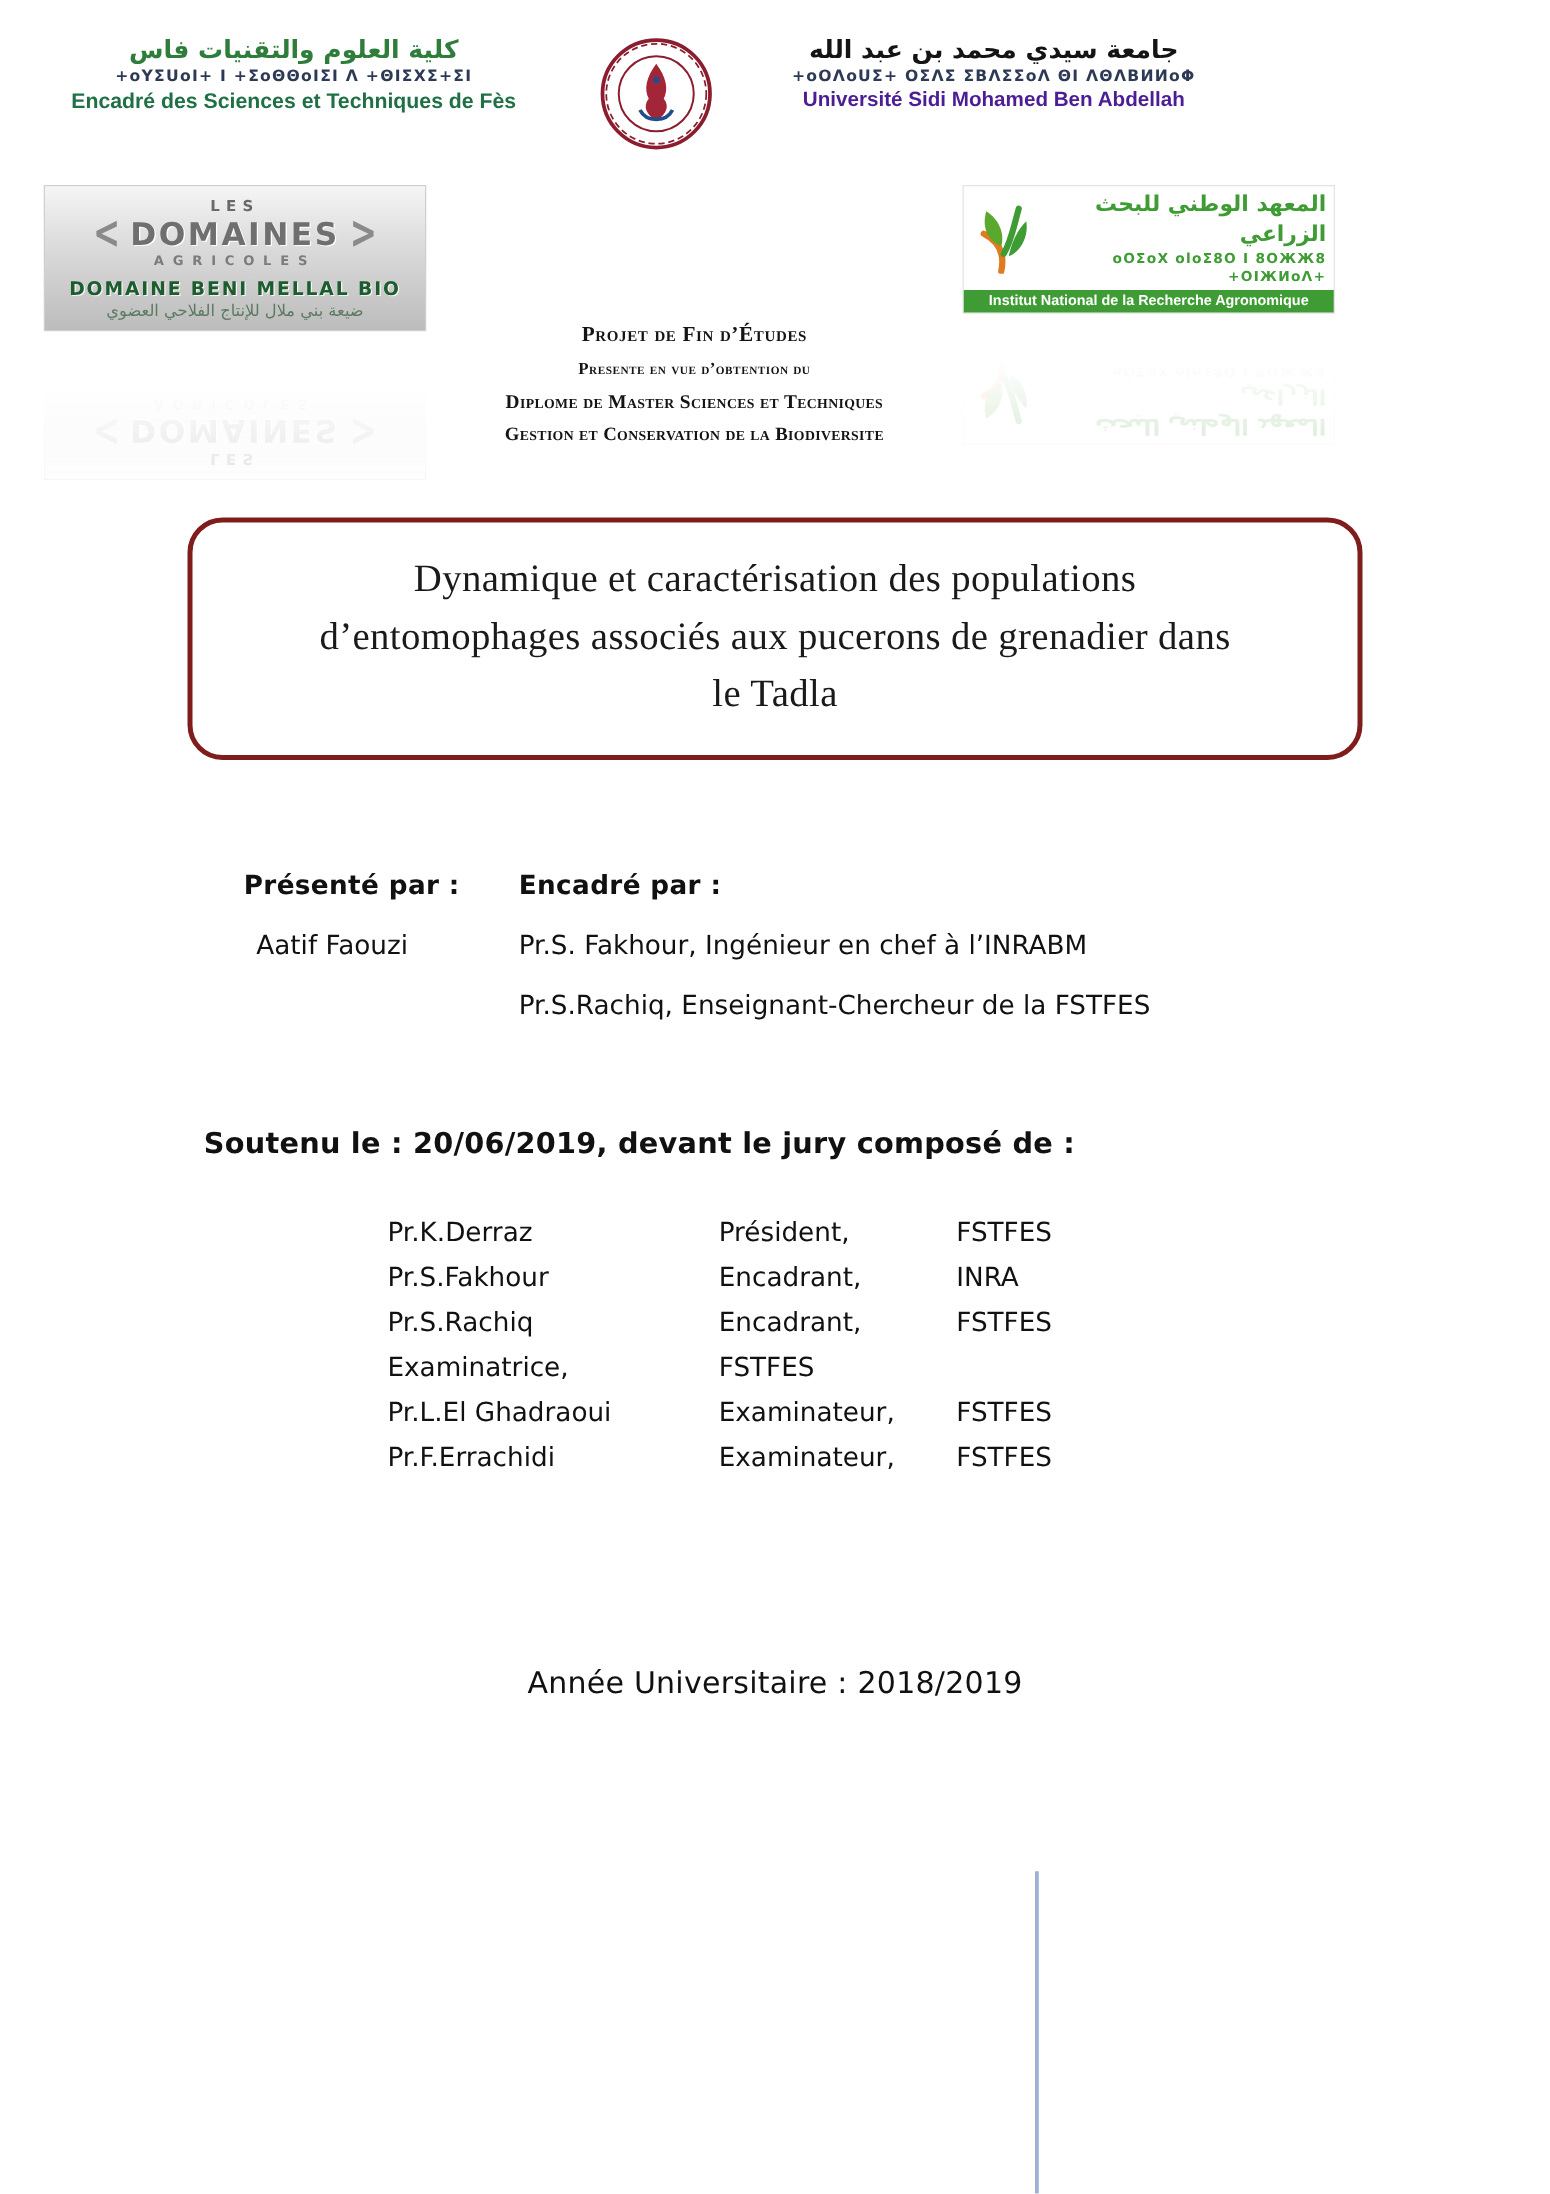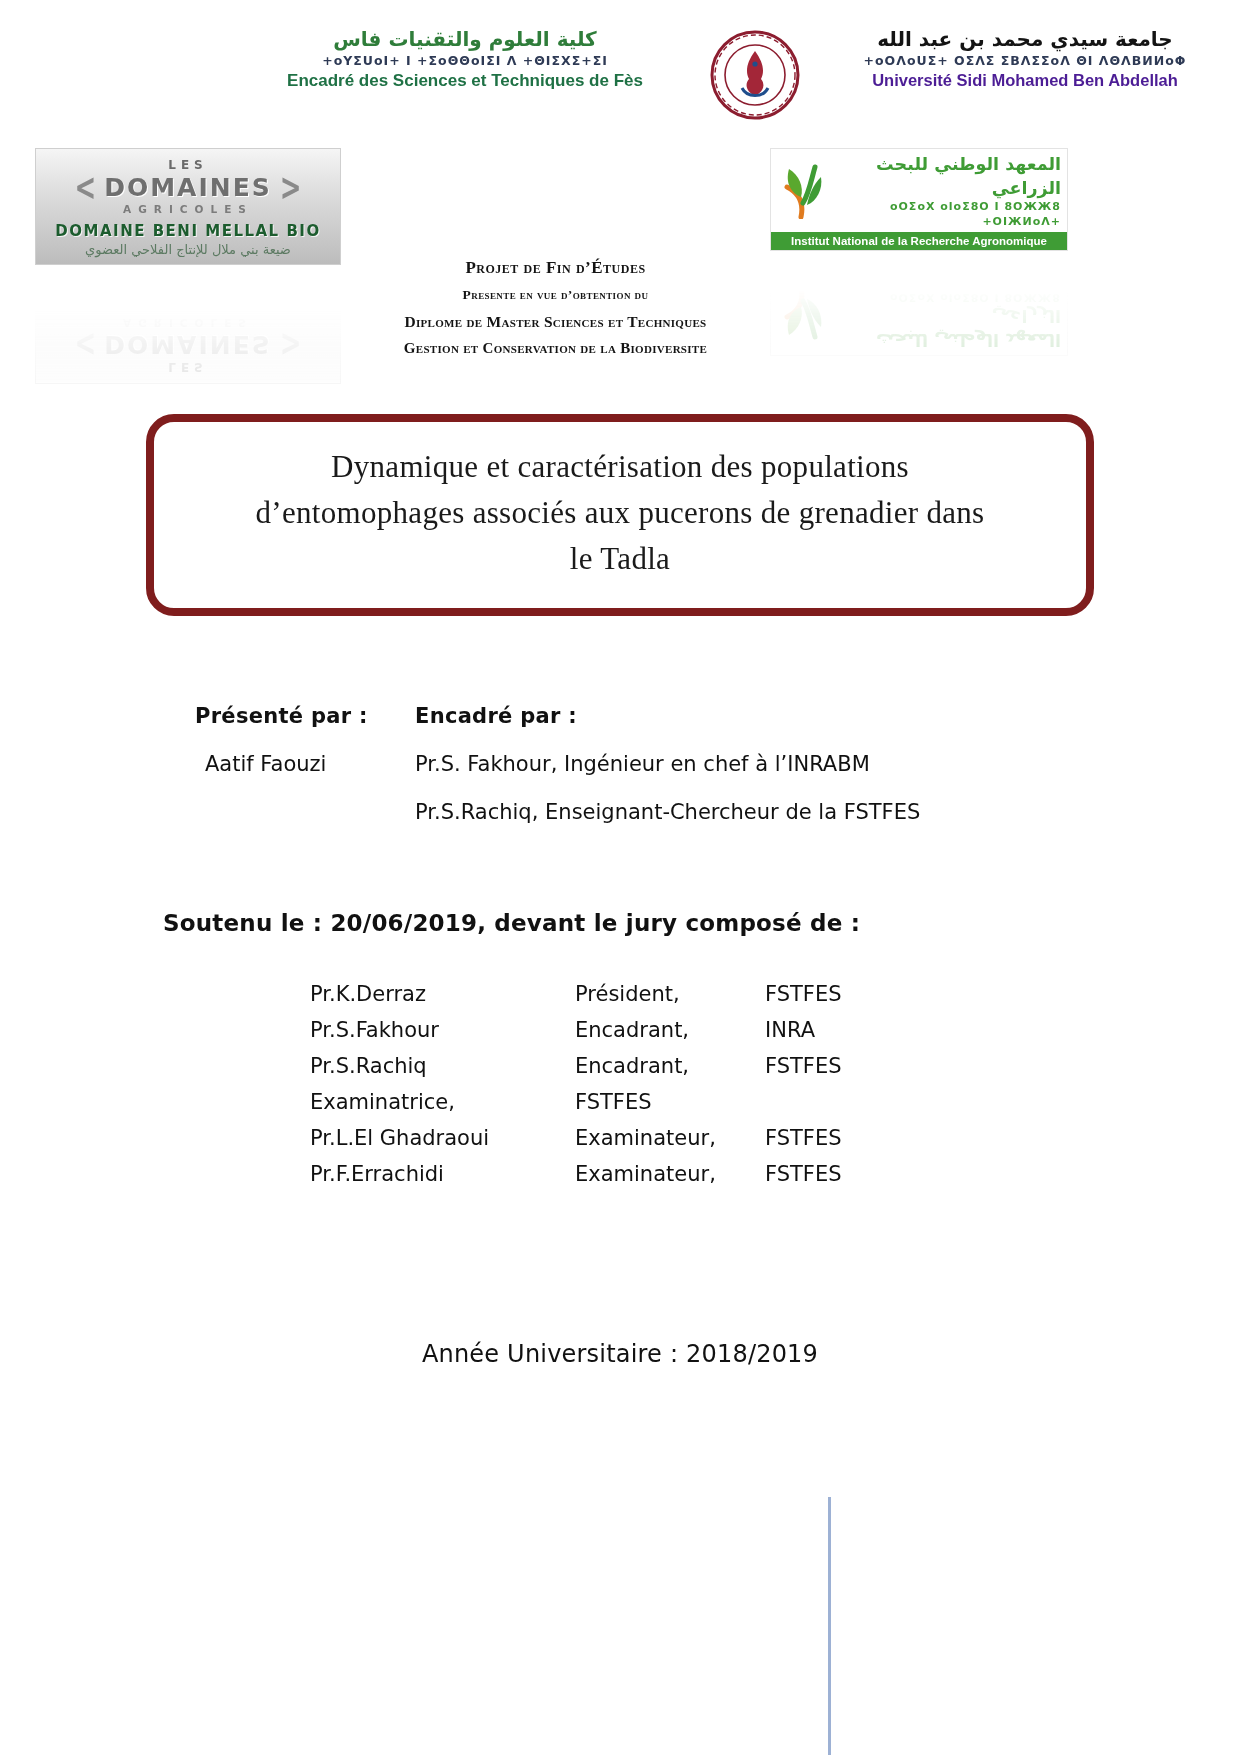--- a/index.html
+++ b/index.html
@@ -2,21 +2,21 @@
 <html><head>
 <meta charset="utf-8">
 <style>
   html,body{margin:0;padding:0;background:#fff;}
   .page{
     position:relative;width:1240px;height:1755px;background:#fff;overflow:hidden;
     font-family:"DejaVu Sans",sans-serif;color:#111;
   }
 
   
-  .header-row{display:flex;justify-content:flex-end;align-items:flex-start;padding-top:26px;}
+  .header-row{display:flex;justify-content:flex-start;align-items:flex-start;padding-top:26px;}
   .inst-block{text-align:center;line-height:1.3;}
   .inst-left{width:470px;}
   .inst-right{width:430px;}
   .seal-wrap{width:110px;display:flex;justify-content:center;}
   .ar-line{font-size:20px;font-weight:bold;}
   .inst-left .ar-line{color:#2f7d3a;}
   .inst-right .ar-line{color:#141414;}
   .tif-line{font-size:12.5px;font-weight:bold;color:#2e3a55;letter-spacing:1px;margin-top:1px;}
   .fr-line{font-family:"Liberation Sans",sans-serif;font-weight:bold;margin-top:1px;}
   .inst-left .fr-line{font-size:17px;color:#1f7145;}
@@ -59,21 +59,21 @@
   .inra-box{background:#fff;border:1px solid #e3e3e3;}
   .inra-top{display:flex;align-items:center;padding:4px 6px 2px;}
   .inra-text{flex:1;text-align:right;line-height:1.35;}
   .inra-ar{color:#3f9c35;font-weight:bold;font-size:17.5px;}
   .inra-tif{color:#3f9c35;font-weight:bold;font-size:11px;letter-spacing:1px;}
   .inra-strip{background:#3f9c35;color:#fff;font-size:11.5px;font-weight:bold;
     text-align:center;padding:3px 2px;font-family:"Liberation Sans",sans-serif;}
 
   
   .title-box{
-    width:880px;margin:30px auto 0;border:8px solid #7f1d1d;border-radius:28px;
+    width:880px;margin:30px auto 0;border:4px solid #7f1d1d;border-radius:28px;
     padding:22px 26px 26px;text-align:center;
     font-family:"Liberation Serif",serif;font-size:31px;color:#1a1a1a;line-height:46px;
     letter-spacing:.3px;
   }
 
   
   .presentation{margin:88px 0 0 195px;font-size:21px;}
   .pres-grid{display:grid;grid-template-columns:220px auto;row-gap:0;}
   .pres-label{font-weight:bold;letter-spacing:.3px;height:48px;}
   .pres-val{height:48px;}

